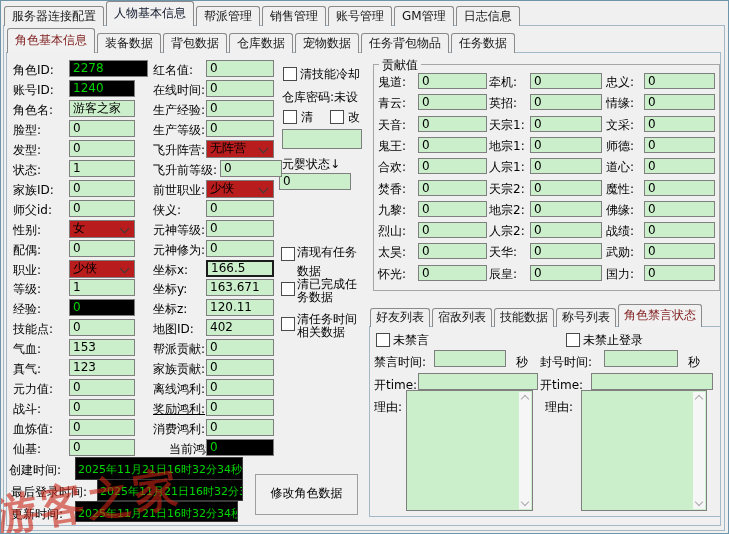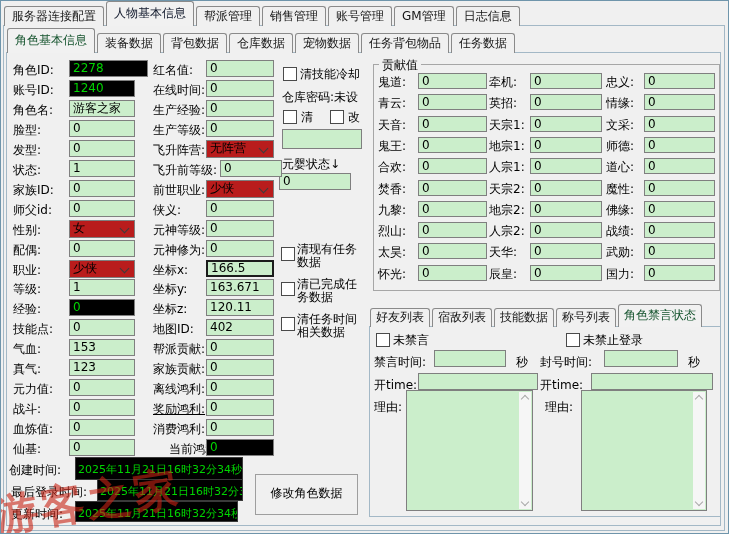--- a/index.html
+++ b/index.html
@@ -12,21 +12,21 @@
   .tabbar{position:absolute;display:flex;align-items:flex-end;z-index:3;}
   #top-tabs{left:3px;top:1px;height:24px;}
   #inner-tabs{left:6px;top:28px;height:24px;}
   #sub-tabs{left:369px;top:304px;height:22px;}
   .tab{height:19px;line-height:18px;padding:0 7px;font-size:12px;background:#f0f0f0;color:#151515;
        border:1px solid #8a8a8a;border-bottom:none;border-radius:3px 3px 0 0;margin-right:2px;white-space:nowrap;cursor:default;}
   .tab.active{height:24px;line-height:22px;background:#f1f1f1;position:relative;z-index:4;}
   #sub-tabs .tab{height:18px;line-height:17px;padding:0 5px;}
   #sub-tabs .tab.active{height:22px;line-height:20px;}
   .c-purple{color:#0f172a;}
-  .c-blue{color:#14532d;}
+  .c-blue{color:#7f1d1d;}
   .lbl{position:absolute;font-size:12px;color:#000;white-space:nowrap;z-index:2;}
   .wrap{white-space:normal;}
   .inp{position:absolute;height:17px;box-sizing:border-box;background:#cbeecb;border:1px solid #7f7f7f;
        font-size:12px;line-height:15px;padding-left:3px;color:#000;z-index:2;overflow:hidden;white-space:nowrap;}
   .inp.black{background:#000;color:#00d400;}
   .inp.focus{border:2px solid #1c1c1c;line-height:12px;}
   .inp.dd{background:#b91c1c;}
   .inp.c{height:16px;line-height:14px;}
   .chev{position:absolute;right:6px;top:4px;width:6px;height:6px;
         border-right:1.4px solid #3c3c3c;border-bottom:1.4px solid #3c3c3c;transform:rotate(45deg);}
@@ -272,18 +272,18 @@
     <div class="inp" style="left: 205px; top: 358px; width: 68px;">0</div>
     <span class="lbl" style="left: 152px; top: 380px;">离线鸿利:</span>
     <div class="inp" style="left: 205px; top: 378px; width: 68px;">0</div>
     <span class="lbl" style="left: 152px; top: 400px; text-decoration: underline;">奖励鸿利:</span>
     <div class="inp" style="left: 205px; top: 398px; width: 68px;">0</div>
     <span class="lbl" style="left: 152px; top: 420px;">消费鸿利:</span>
     <div class="inp" style="left: 205px; top: 418px; width: 68px;">0</div>
     <span class="lbl" style="left: 168px; top: 440px;">当前鸿利:</span>
     <div class="inp black" style="left: 205px; top: 438px; width: 68px;">0</div>
     <div class="cb" style="left: 280px; top: 246px;"></div>
-    <span class="lbl wrap" style="left: 296px; top: 242px; width: 64px; line-height: 13px;">清现有任务数据</span>
+    <span class="lbl wrap" style="left: 296px; top: 242px; width: 64px; line-height: 19px;">清现有任务数据</span>
     <div class="cb" style="left: 280px; top: 281px;"></div>
     <span class="lbl wrap" style="left: 296px; top: 277px; width: 64px; line-height: 13px;">清已完成任务数据</span>
     <div class="cb" style="left: 280px; top: 316px;"></div>
     <span class="lbl wrap" style="left: 296px; top: 312px; width: 64px; line-height: 13px;">清任务时间相关数据</span>
   </div>
 
 </body></html>

